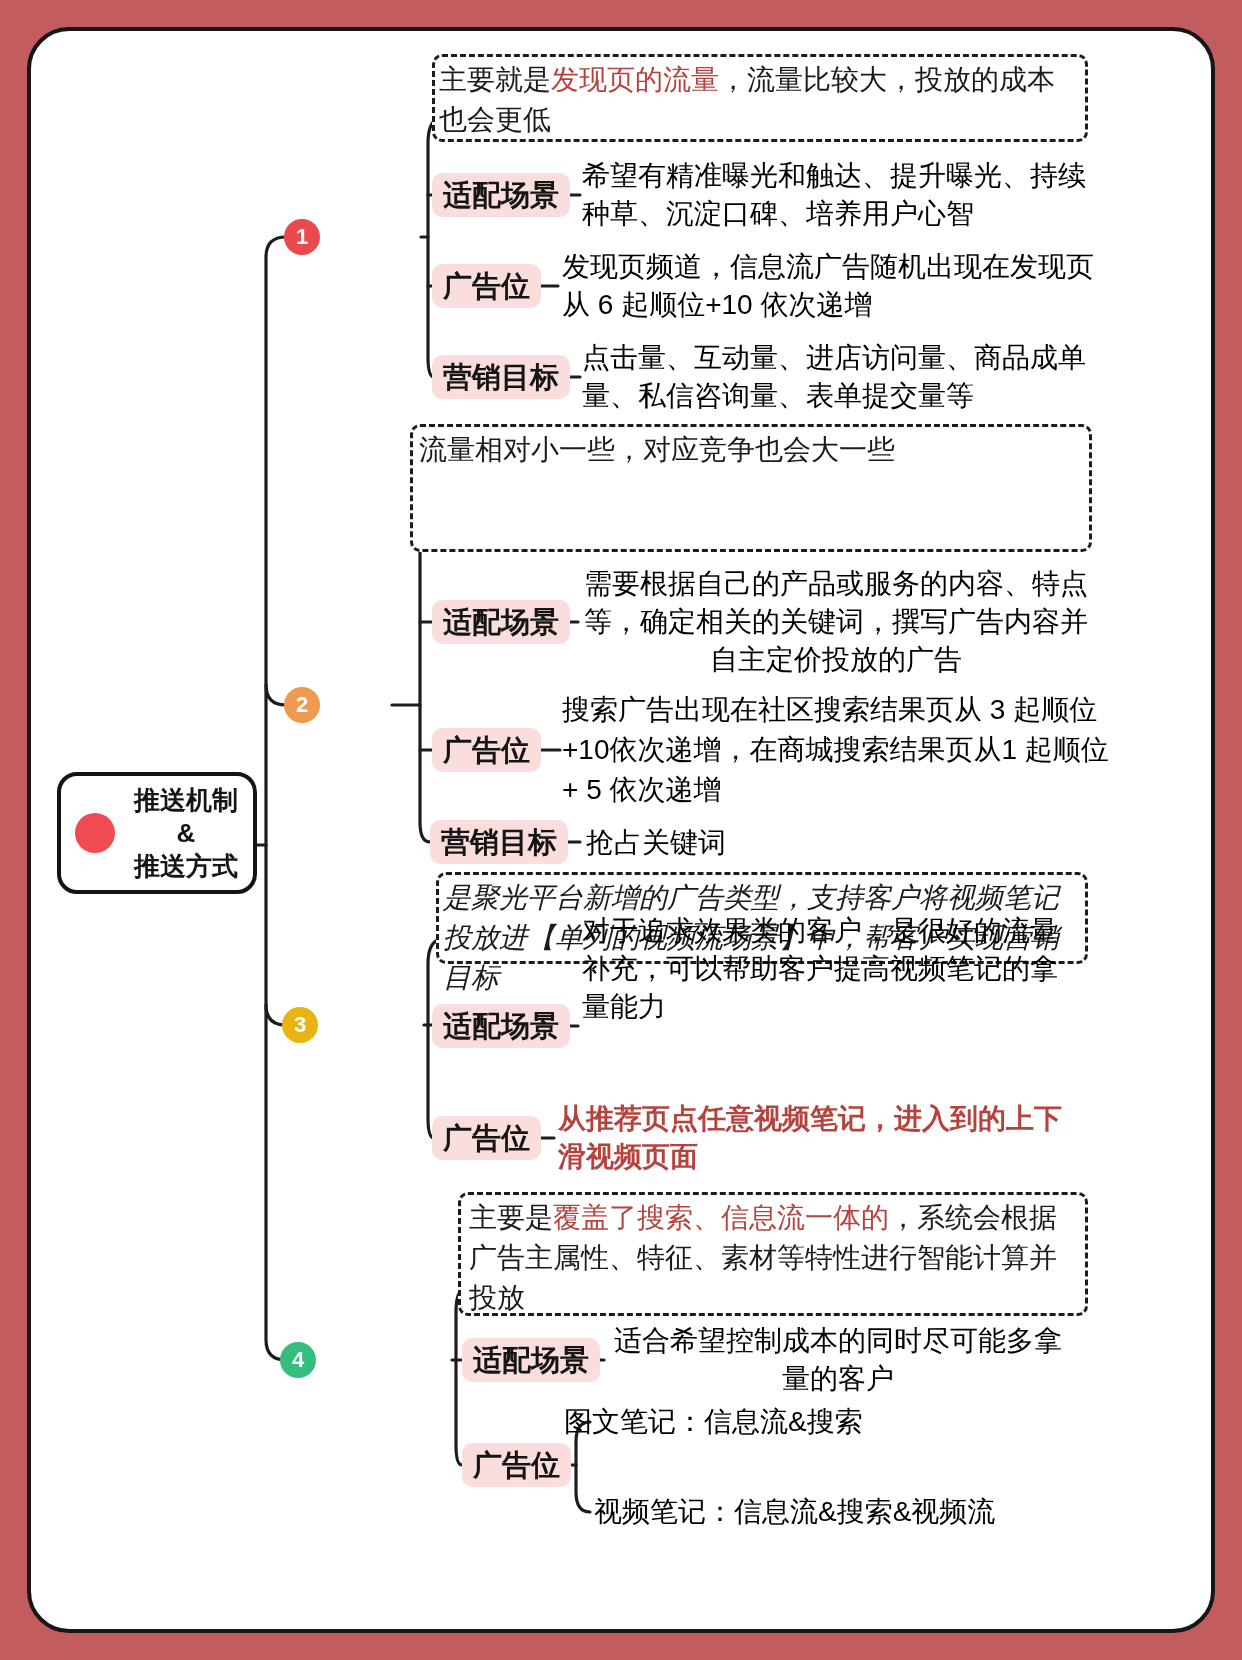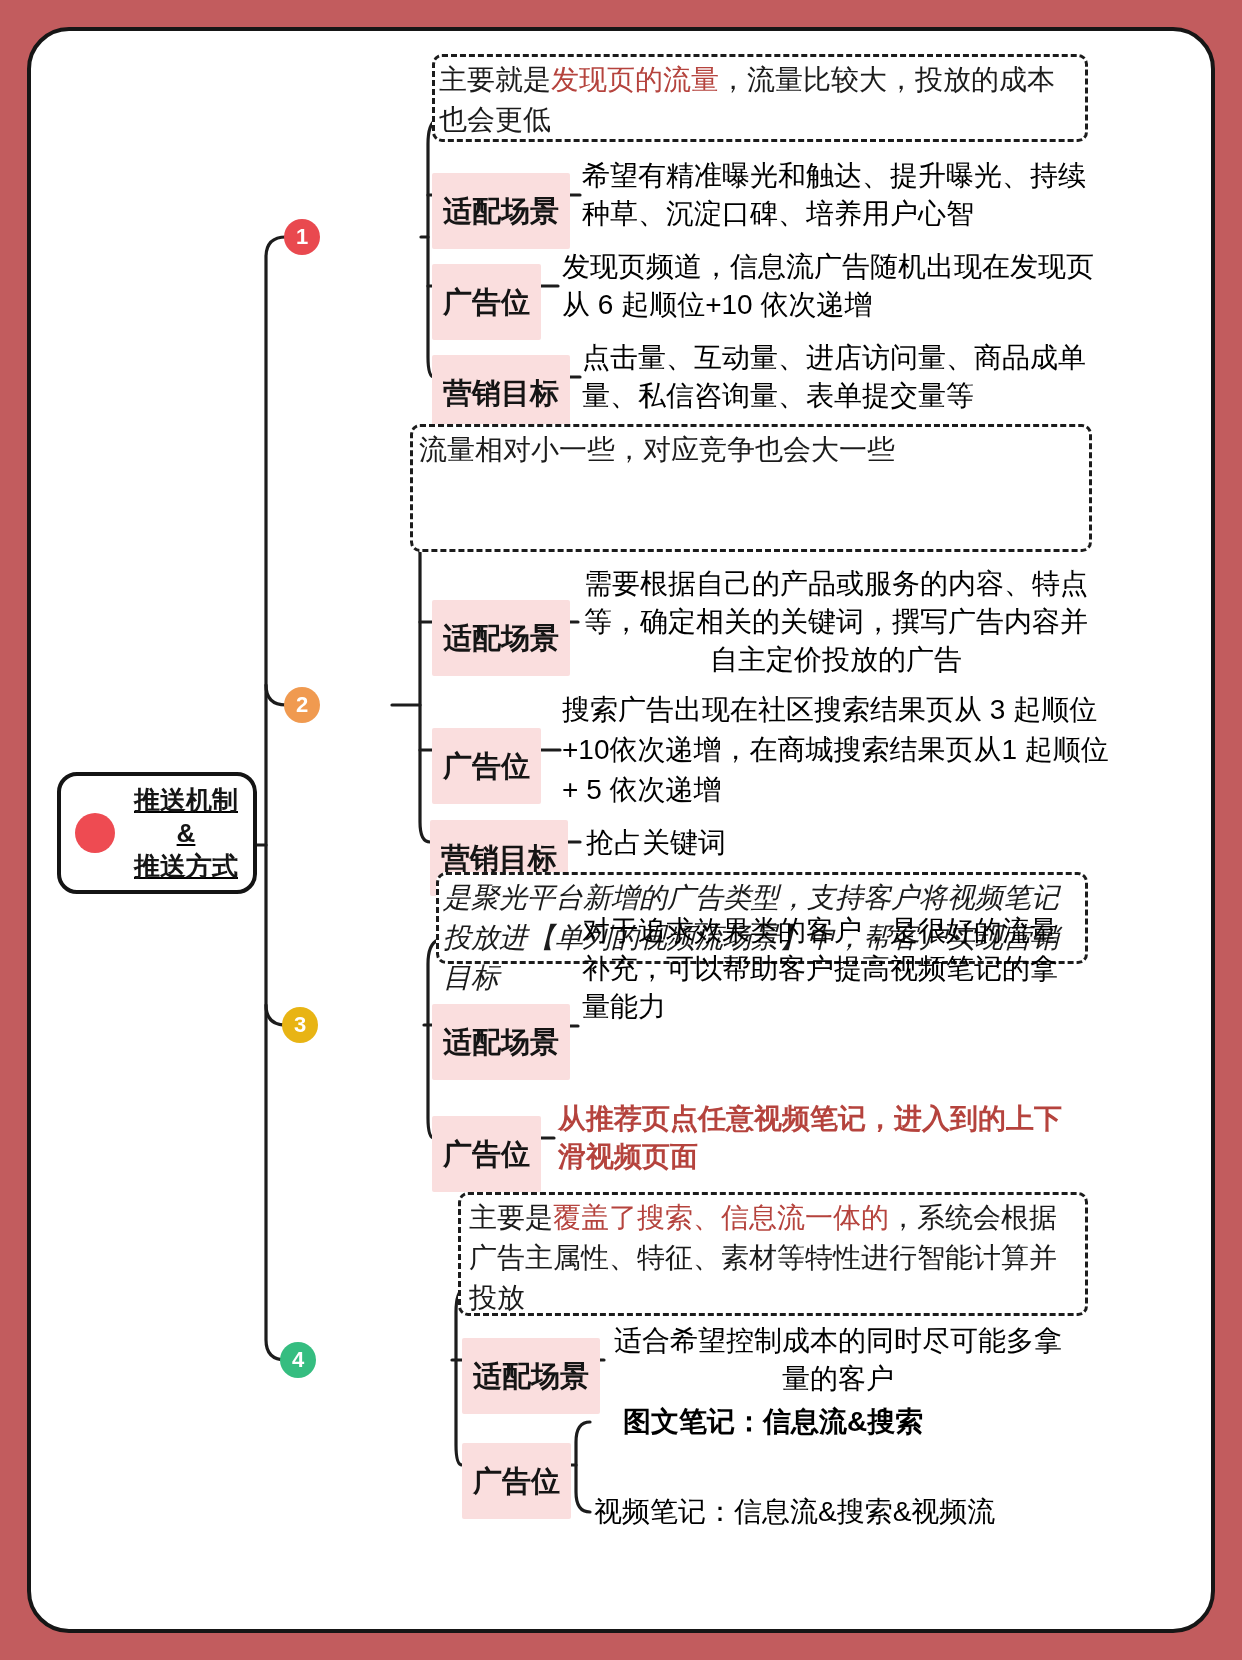--- a/index.html
+++ b/index.html
@@ -12,21 +12,21 @@
     position:absolute;left:27px;top:27px;width:1180px;height:1598px;
     background:#ffffff;border:4px solid #161616;border-radius:42px;
   }
   svg.connectors{position:absolute;left:0;top:0;z-index:1;}
   .node{position:absolute;z-index:2;}
 
   
   .root{
     left:57px;top:772px;width:200px;height:122px;
     background:#fff;border:4px solid #141414;border-radius:20px;
-    display:flex;align-items:center;padding-left:14px;box-sizing:border-box;gap:10px;text-decoration:underline;
+    display:flex;align-items:center;padding-left:14px;box-sizing:border-box;gap:10px;
   }
   .root-dot{width:40px;height:40px;border-radius:50%;background:#ee4b52;flex:0 0 auto;}
   .root-title{flex:1;text-align:center;font-size:26px;font-weight:800;line-height:33px;color:#151515;padding-right:6px;}
 
   
   .branch-row{display:flex;align-items:center;gap:11px;height:42px;}
   .badge{
     width:36px;height:36px;border-radius:50%;color:#fff;font-weight:800;font-size:22px;
     display:flex;align-items:center;justify-content:center;flex:0 0 auto;
   }
@@ -36,23 +36,23 @@
 
   
   .note{
     border:3px dashed #1c1c1c;border-radius:10px;background:#fff;
     font-size:28px;line-height:40px;color:#1b1b1b;box-sizing:border-box;
   }
   .hl{color:#b5433d;font-weight:400;}
 
   
   .clabel{
-    background:#fadede;border-radius:2px;
+    background:#fadede;border-radius:10px;
     font-size:29px;font-weight:800;color:#151515;line-height:34px;
-    padding:21px 11px;white-space:nowrap;
+    padding:5px 11px;white-space:nowrap;
   }
 
   
   .ctext{font-size:28px;line-height:38px;color:#000000;}
   .ctext.red{color:#b5433d;font-weight:800;}
   .center{text-align:center;}
 </style>
 </head>
 <body>
 
@@ -148,14 +148,14 @@
 <div class="node ctext" style="left:582px;top:912px;width:484px;">对于追求效果类的客户，是很好的流量补充，可以帮助客户提高视频笔记的拿量能力</div>
 <div class="node clabel" style="left:432px;top:1116px;">广告位</div>
 <div class="node ctext red" style="left:558px;top:1100px;width:520px;">从推荐页点任意视频笔记，进入到的上下滑视频页面</div>
 
 <div class="node note" style="left:458px;top:1192px;width:630px;height:124px;padding:3px 18px 3px 8px;">
   <span>主要是</span><span class="hl">覆盖了搜索、信息流一体的</span><span>，系统会根据广告主属性、特征、素材等特性进行智能计算并投放</span>
 </div>
 <div class="node clabel" style="left:462px;top:1338px;">适配场景</div>
 <div class="node ctext center" style="left:608px;top:1322px;width:460px;">适合希望控制成本的同时尽可能多拿量的客户</div>
 <div class="node clabel" style="left:462px;top:1443px;">广告位</div>
-<div class="node ctext" style="left:623px;top:1403px;width:520px;font-weight:bold;">图文笔记：信息流&amp;搜索</div>
+<div class="node ctext" style="left:564px;top:1403px;width:520px;">图文笔记：信息流&amp;搜索</div>
 <div class="node ctext" style="left:594px;top:1493px;width:560px;">视频笔记：信息流&amp;搜索&amp;视频流</div>
 
 </body></html>

